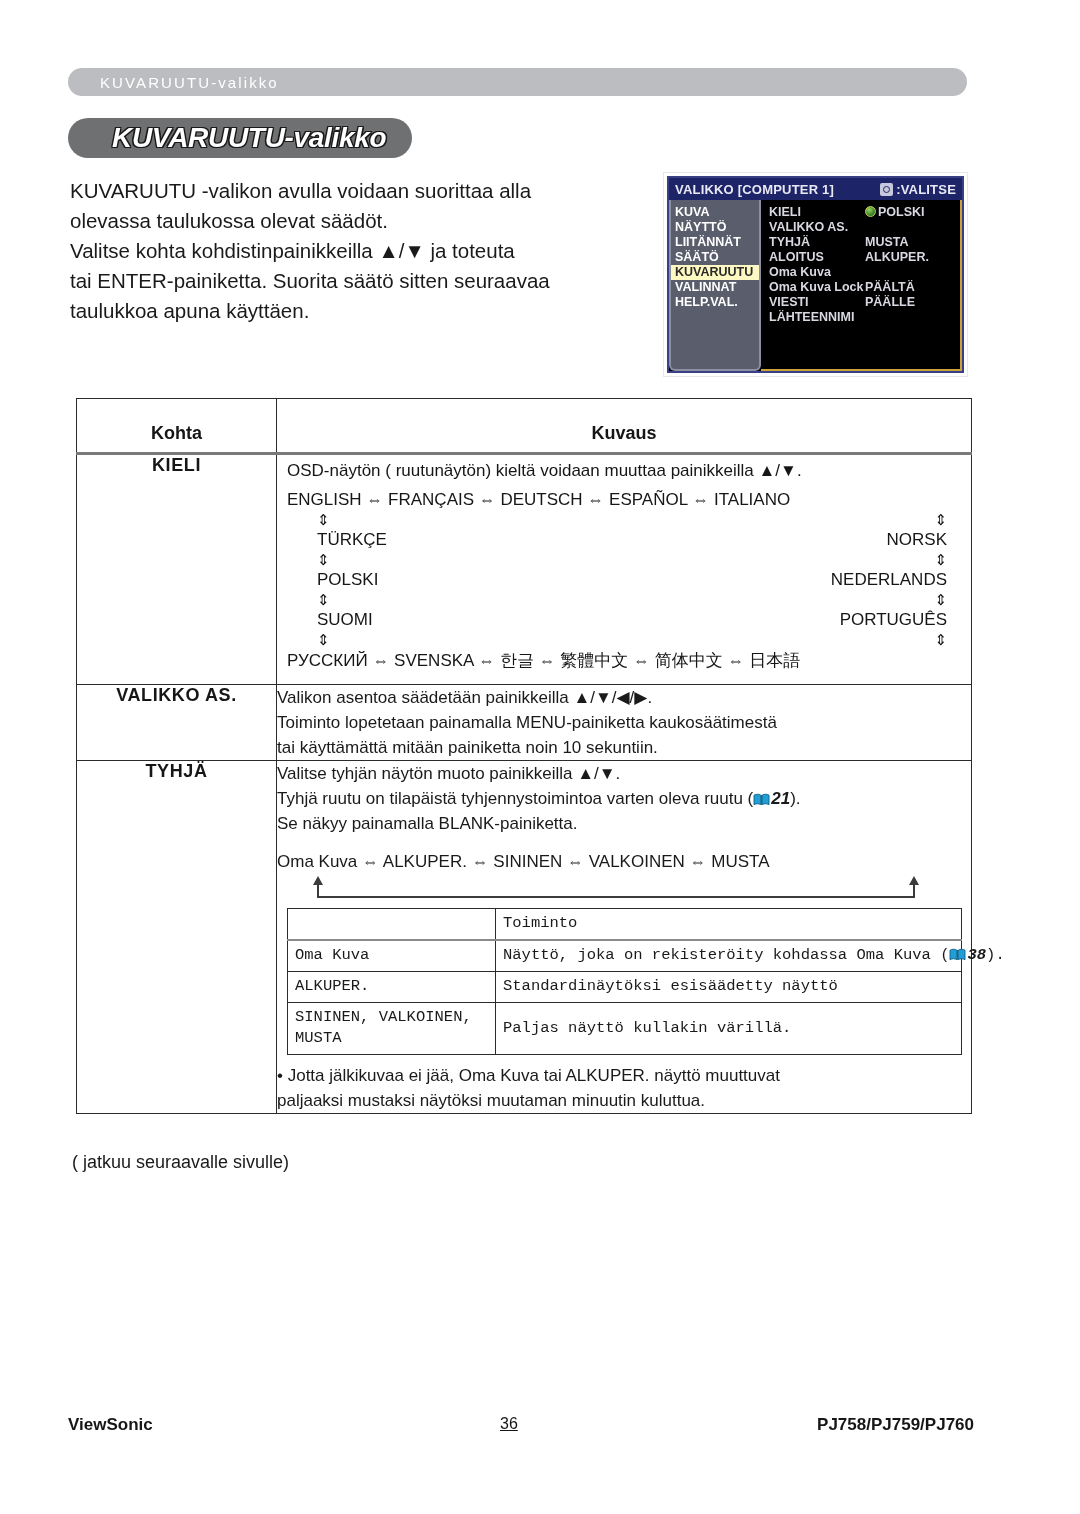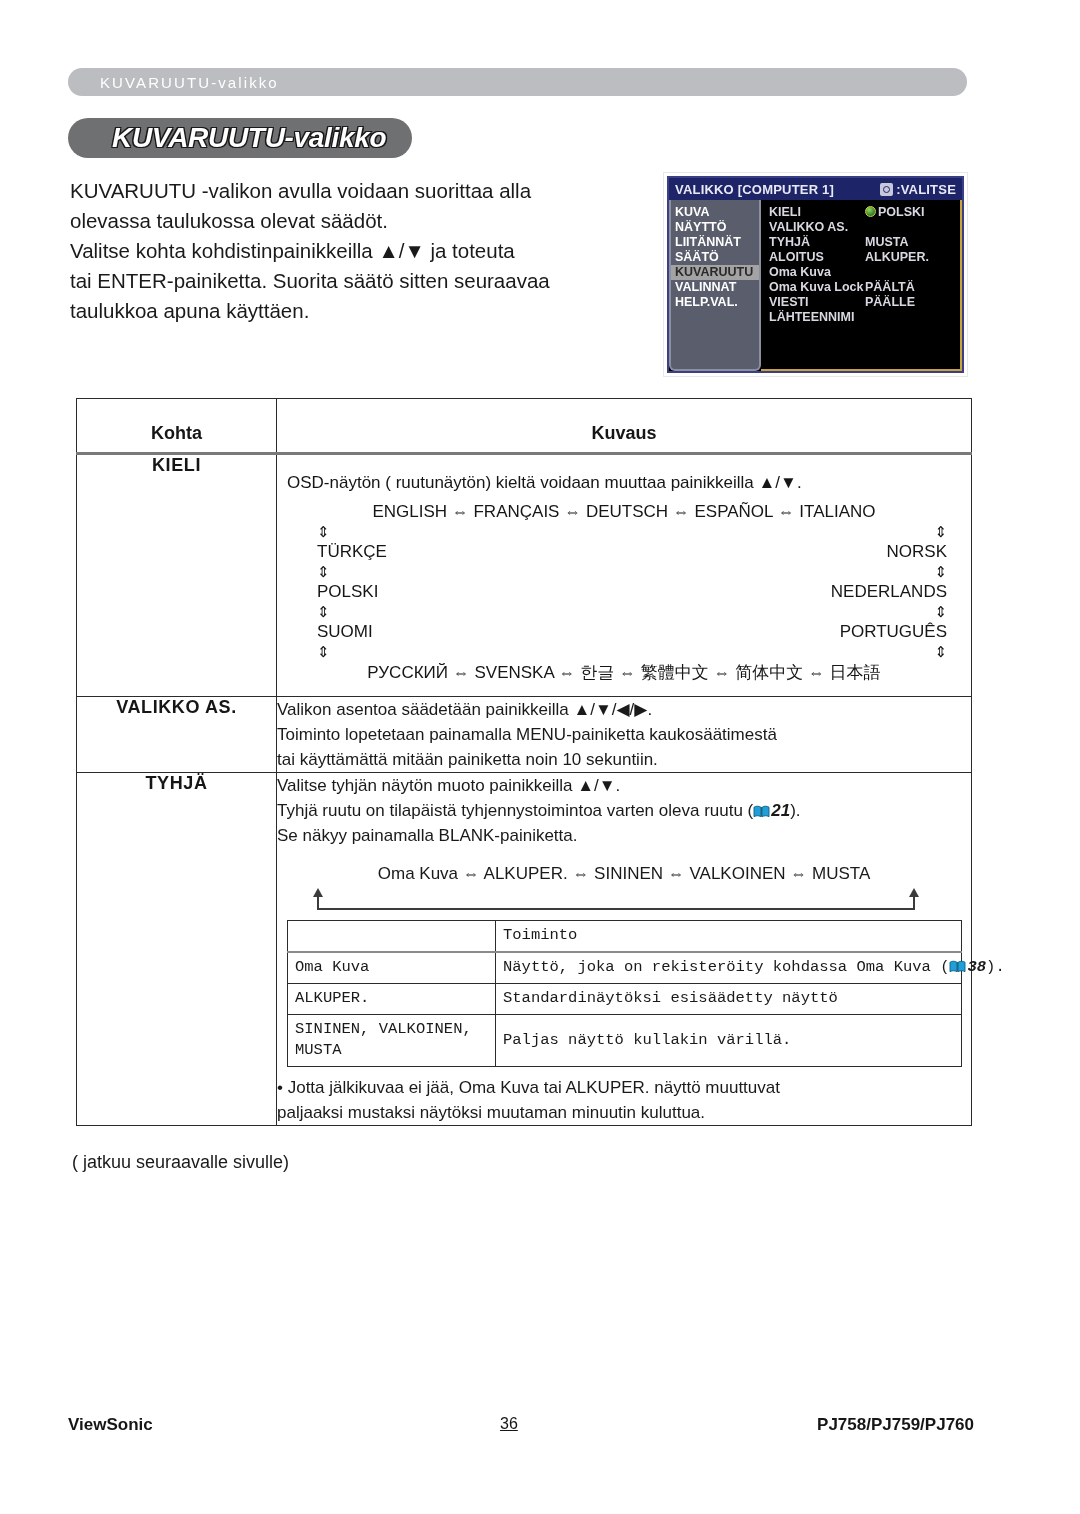--- a/index.html
+++ b/index.html
@@ -147,21 +147,21 @@
   }
   .osd-left .row {
     font-size: 12.5px;
     font-weight: bold;
     color: #ffffff;
     padding: 0 4px;
     line-height: 15px;
     white-space: nowrap;
   }
   .osd-left .row.sel {
-    background: #a3a3a3;
+    background: #fef9c3;
     color: #2a2a2a;
   }
   .osd-right {
     flex: 1;
     background: #000000;
     border: 2px solid #c7a33a;
     border-top: none;
     border-left: none;
     box-sizing: border-box;
     padding: 5px 6px 0 8px;
@@ -218,31 +218,31 @@
   }
   .desc {
     font-size: 17px;
     line-height: 25px;
     padding: 7px 10px 9px 10px;
     color: #1a1a1a;
   }
   .desc p { margin: 0; }
 
   
-  .lang-wrap { padding: 16px 10px 12px 10px; font-size: 17px; line-height: 23px; }
+  .lang-wrap { padding: 4px 10px 12px 10px; font-size: 17px; line-height: 23px; }
   .lang-top { margin: 0 0 5px 0; }
   .lang-grid { position: relative; }
   .lang-row {
     display: flex;
     justify-content: space-between;
     padding: 0 14px 0 30px;
   }
   .lang-row.arrows { font-size: 15px; line-height: 17px; }
   .lang-row.arrows .a { }
-  .lang-center { text-align: center; padding-top: 1px; }
+  .lang-center { text-align: left; padding-top: 1px; }
   .nowrap { white-space: nowrap; }
 
   
   .loop {
     position: relative;
     height: 26px;
     margin: 2px 56px 6px 40px;
   }
   .loop .bar {
     position: absolute;

